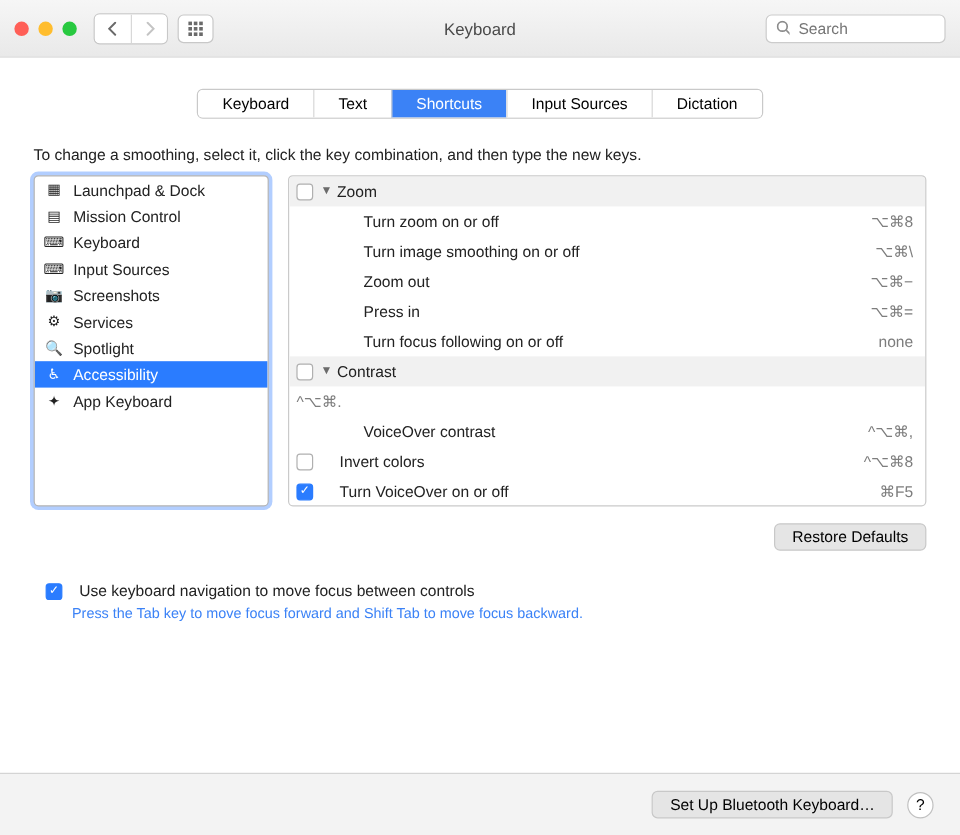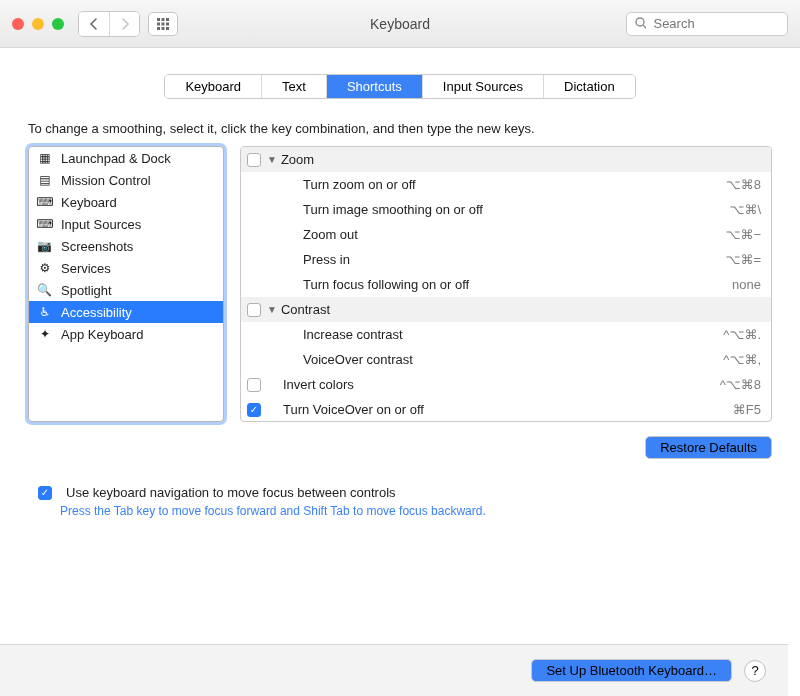--- a/index.html
+++ b/index.html
@@ -23,21 +23,21 @@
     position: relative;
   }
   .traffic { display:flex; gap:8px; margin-right:14px;}
   .dot { width:12px; height:12px; border-radius:50%; }
   .dot.red{background:#ff5f57;} .dot.yellow{background:#ffbd2e;} .dot.green{background:#28c940;}
   .navbtns { display:flex; border:1px solid #c8c8c8; border-radius:5px; overflow:hidden; background:#fff;}
   .navbtn{ width:30px; height:24px; display:flex; align-items:center; justify-content:center; border:none; background:#fff;}
   .navbtn + .navbtn{ border-left:1px solid #d8d8d8;}
   .gridbtn{ width:30px; height:24px; border:1px solid #c8c8c8; border-radius:5px; background:#fff; margin-left:8px; display:flex; align-items:center; justify-content:center;}
   .title { position:absolute; left:50%; transform:translateX(-50%); font-size:14px; color:#4a4a4a;}
-  .search { margin-left:auto; display:flex; align-items:center; background:#fff; border:1px solid #ccc; border-radius:5px; height:24px; padding:0 8px; width:162px;}
+  .search { margin-left:auto; display:flex; align-items:center; background:#fff; border:1px solid #ccc; border-radius:5px; height:24px; padding:0 8px; width:150px;}
   .search input{ border:none; outline:none; font-size:13px; width:100%; background:transparent;}
   .tabs{ display:flex; justify-content:center; margin-top:26px;}
   .tabseg{ display:flex; border:1px solid #c9c9c9; border-radius:5px; overflow:hidden; background:#fff;}
   .tab{ padding:4px 20px; font-size:13px; border:none; background:#fff;}
   .tab + .tab{ border-left:1px solid #d8d8d8;}
   .tab.active{ background:#3b82f6; color:#fff;}
   .content{ padding:18px 28px 0 28px;}
   .instr{ margin:4px 0 10px 0;}
   .panes{ display:flex; gap:16px;}
   .leftlist{ width:196px; height:276px; border:1px solid #b4b4b4; border-radius:4px; background:#fff; overflow:hidden; box-shadow:0 0 0 3px rgba(84,147,255,.45);}
@@ -48,24 +48,24 @@
   .rrow{ display:flex; align-items:center; height:25px; padding:0 10px 0 6px; font-size:13px;}
   .rrow.hdr{ background:#f1f1f1;}
   .rcb{ width:14px; height:14px; border:1px solid #b0b0b0; border-radius:3px; margin-right:6px; background:#fff; display:inline-flex; align-items:center; justify-content:center;}
   .rcb.checked{ background:#2a7cff; border-color:#2a7cff;}
   .rcb.checked::after{content:"✓"; color:#fff; font-size:10px; line-height:1;}
   .tri{ color:#6b6b6b; margin-right:4px; font-size:10px;}
   .rlab{ flex:1;}
   .rkey{ color:#7d7d7d; font-size:13px;}
   .indent{ padding-left:56px;}
   .btnrow{ display:flex; justify-content:flex-end; margin-top:14px;}
-  .macbtn{ background:#3b82f6; border:1px solid #c8c8c8; border-radius:5px; padding:3px 14px; font-size:13px;}
+  .macbtn{ background:#e5e5e5; border:1px solid #c8c8c8; border-radius:5px; padding:3px 14px; font-size:13px;}
   .cbrow{ display:flex; align-items:center; gap:8px; margin-top:26px; margin-left:10px;}
   .hint{ color:#3b82f6; font-size:12px; margin:4px 0 0 32px;}
-  .bottombar{ position:absolute; bottom:0; left:0; right:12px; border-top:1px solid #d4d4d4; padding:14px 22px; display:flex; justify-content:flex-end; gap:12px; background:#f3f3f3; align-items:center;margin-top:48px;}
+  .bottombar{ position:absolute; bottom:0; left:0; right:0; border-top:1px solid #d4d4d4; padding:14px 22px; display:flex; justify-content:flex-end; gap:12px; background:#f3f3f3; align-items:center;margin-top:48px;}
   .helpbtn{ width:22px; height:22px; border:1px solid #c0c0c0; border-radius:50%; background:#fff; font-size:13px;}
   svg{display:block;}
 </style>
 </head>
 <body>
 
 <div class="titlebar">
   <div class="traffic">
     <div class="dot red"></div>
     <div class="dot yellow"></div>
@@ -184,21 +184,20 @@
         <div class="rrow">
           <span class="rlab indent">Turn focus following on or off</span>
           <span class="rkey">none</span>
         </div>
         <div class="rrow hdr">
           <span class="rcb"></span>
           <span class="tri">▼</span>
           <span class="rlab">Contrast</span>
         </div>
         <div class="rrow">
-          <span class="rlab indent">Increase contrast</span>
           <span class="rkey">^⌥⌘.</span>
         </div>
         <div class="rrow">
           <span class="rlab indent">VoiceOver contrast</span>
           <span class="rkey">^⌥⌘,</span>
         </div>
         <div class="rrow">
           <span class="rcb"></span>
           <span style="width:16px"></span>
           <span class="rlab">Invert colors</span>

